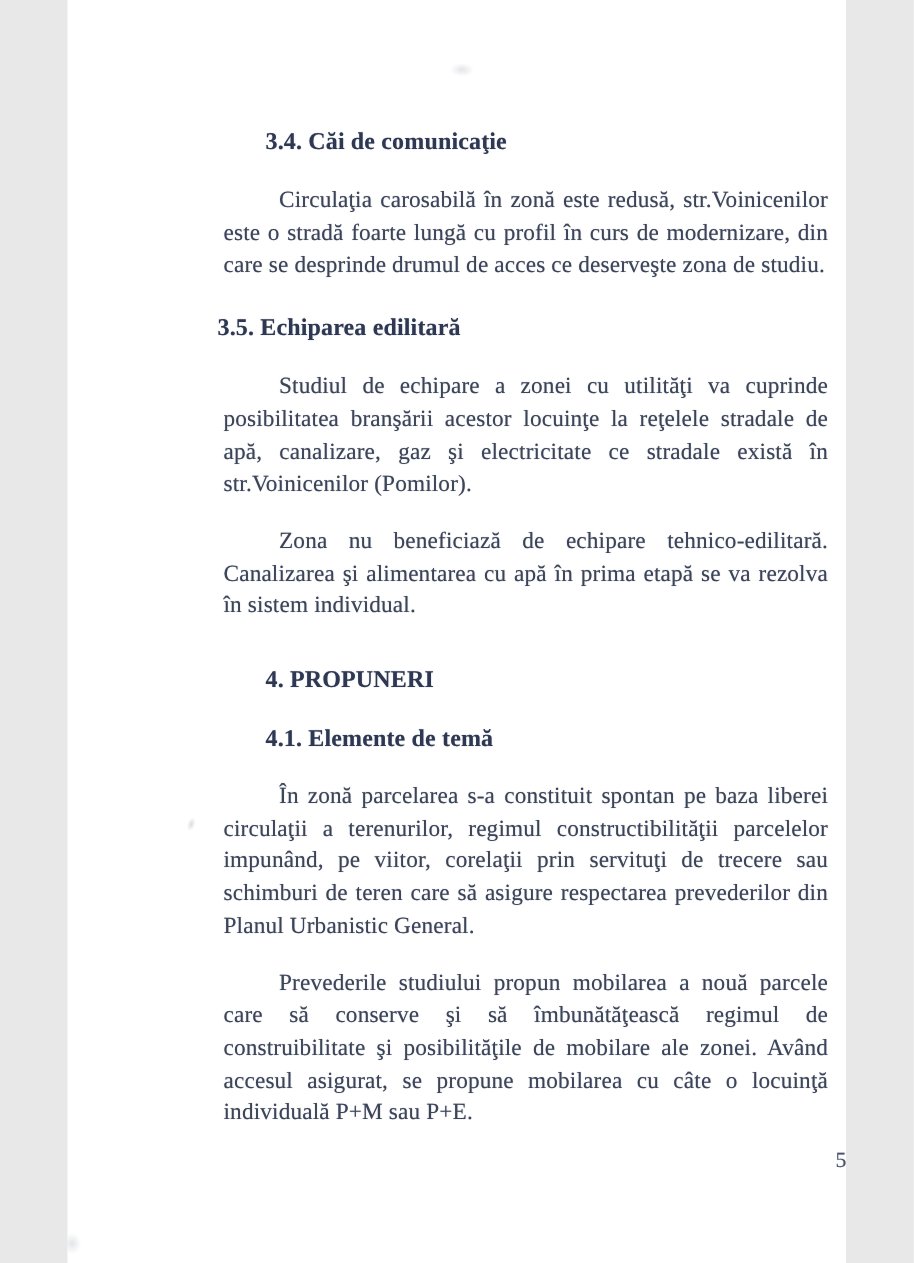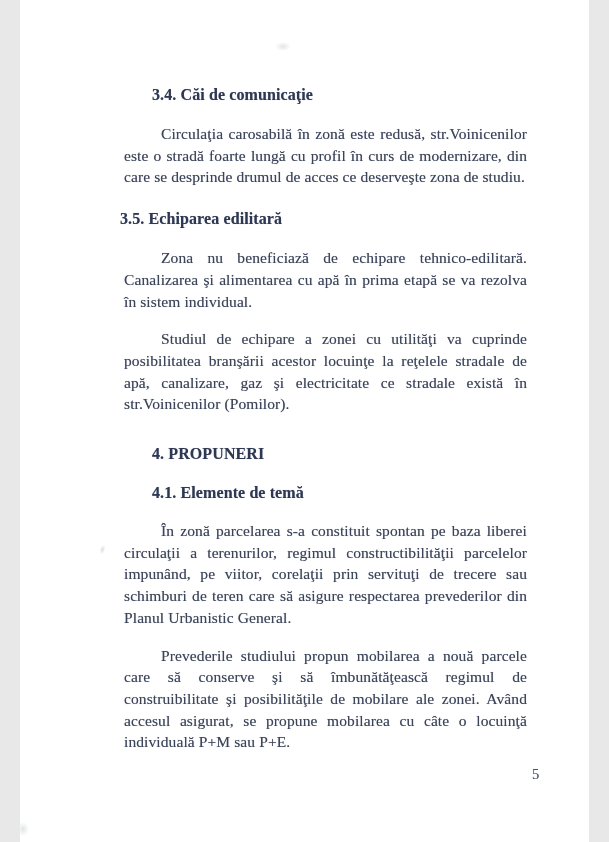--- a/index.html
+++ b/index.html
@@ -1,18 +1,18 @@
 <!DOCTYPE html>
 <html><head>
 <meta charset="utf-8">
 <style>
   html, body { margin: 0; padding: 0; background: #e8e8e8; }
   .page {
     position: relative;
-    width: 569px;
+    width: 519px;
     height: 842px;
     margin: 0 auto;
     background: #ffffff;
     overflow: hidden;
     font-family: "Liberation Serif", "DejaVu Serif", serif;
     color: #3c4458;
   }
   .content {
     position: absolute;
     left: 88px;
@@ -71,22 +71,22 @@
   <span class="artifact artifact-top-smudge"></span>
   <span class="artifact artifact-left-tick"></span>
   <span class="artifact artifact-bottom-left"></span>
 
   <main class="content">
 
     <h2 class="heading">3.4. Căi de comunicaţie</h2>
     <p class="para">Circulaţia carosabilă în zonă este redusă, str.Voinicenilor este o stradă foarte lungă cu profil în curs de modernizare, din care se desprinde drumul de acces ce deserveşte zona de studiu.</p>
 
     <h2 class="heading gap-section">3.5. Echiparea edilitară</h2>
+    <p class="para">Studiul de echipare a zonei cu utilităţi va cuprinde posibilitatea branşării acestor locuinţe la reţelele stradale de apă, canalizare, gaz şi electricitate ce stradale există în str.Voinicenilor (Pomilor).</p>
     <p class="para">Zona nu beneficiază de echipare tehnico-edilitară. Canalizarea şi alimentarea cu apă în prima etapă se va rezolva în sistem individual.</p>
-    <p class="para">Studiul de echipare a zonei cu utilităţi va cuprinde posibilitatea branşării acestor locuinţe la reţelele stradale de apă, canalizare, gaz şi electricitate ce stradale există în str.Voinicenilor (Pomilor).</p>
 
     <h2 class="heading gap-chapter">4. PROPUNERI</h2>
 
     <h2 class="heading gap-sub">4.1. Elemente de temă</h2>
     <p class="para">În zonă parcelarea s-a constituit spontan pe baza liberei circulaţii a terenurilor, regimul constructibilităţii parcelelor impunând, pe viitor, corelaţii prin servituţi de trecere sau schimburi de teren care să asigure respectarea prevederilor din Planul Urbanistic General.</p>
     <p class="para">Prevederile studiului propun mobilarea a nouă parcele care să conserve şi să îmbunătăţească regimul de construibilitate şi posibilităţile de mobilare ale zonei. Având accesul asigurat, se propune mobilarea cu câte o locuinţă individuală P+M sau P+E.</p>
 
   </main>
 
   <div class="page-number">5</div>

